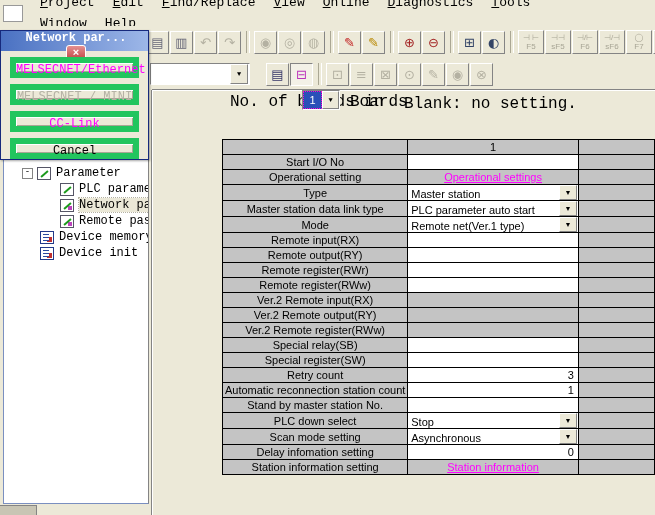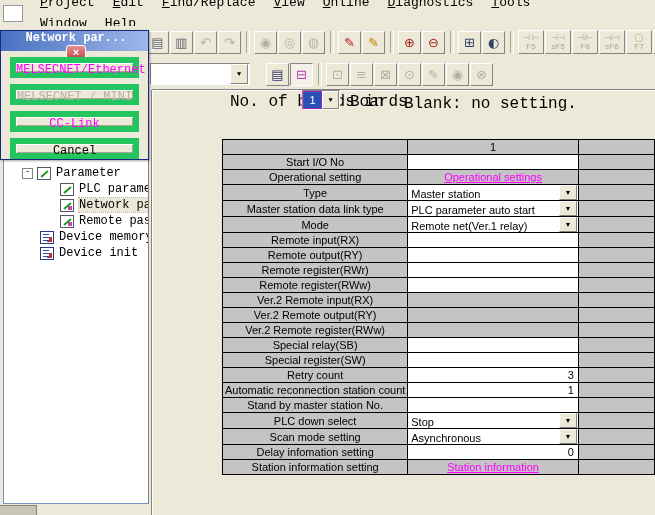--- a/index.html
+++ b/index.html
@@ -259,21 +259,21 @@
                   <span class="ddtext">PLC parameter auto start</span>
                   <span class="ddbtn">▼</span>
                 </div>
               </td>
               <td class="extra"></td>
             </tr>
             <tr>
               <td class="lab">Mode</td>
               <td class="val">
                 <div class="ddwrap">
-                  <span class="ddtext">Remote net(Ver.1 relay)</span>
+                  <span class="ddtext">Remote net(Ver.1 type)</span>
                   <span class="ddbtn">▼</span>
                 </div>
               </td>
               <td class="extra"></td>
             </tr>
             <tr>
               <td class="lab">Remote input(RX)</td>
               <td class="val"></td>
               <td class="extra"></td>
             </tr>

